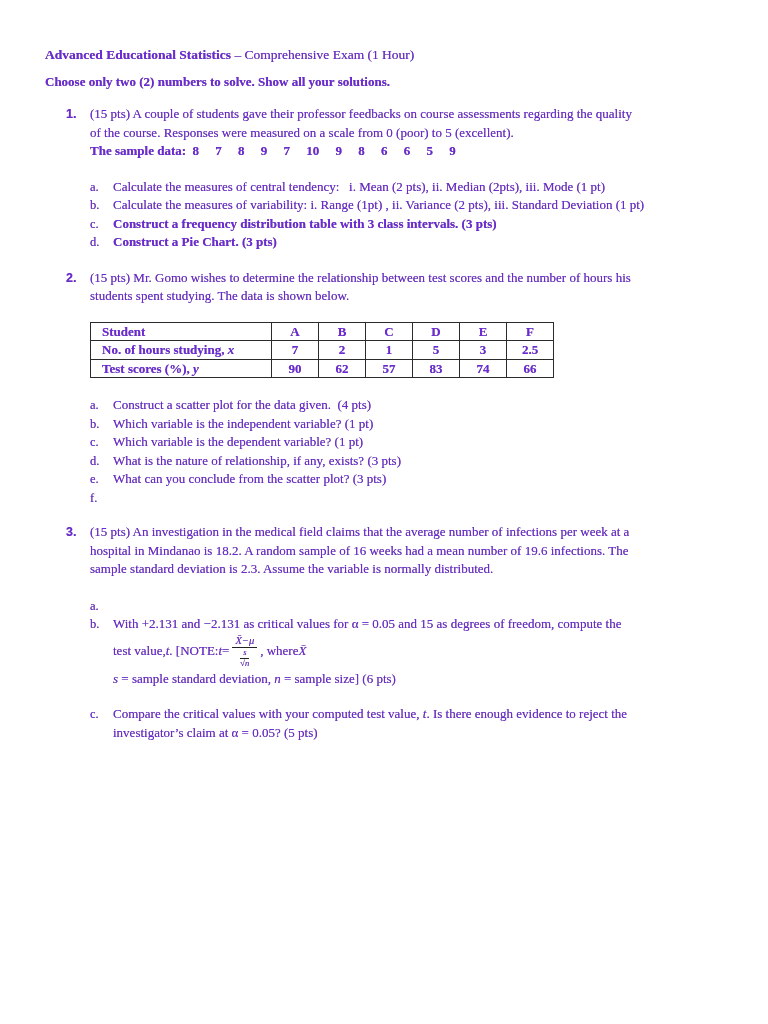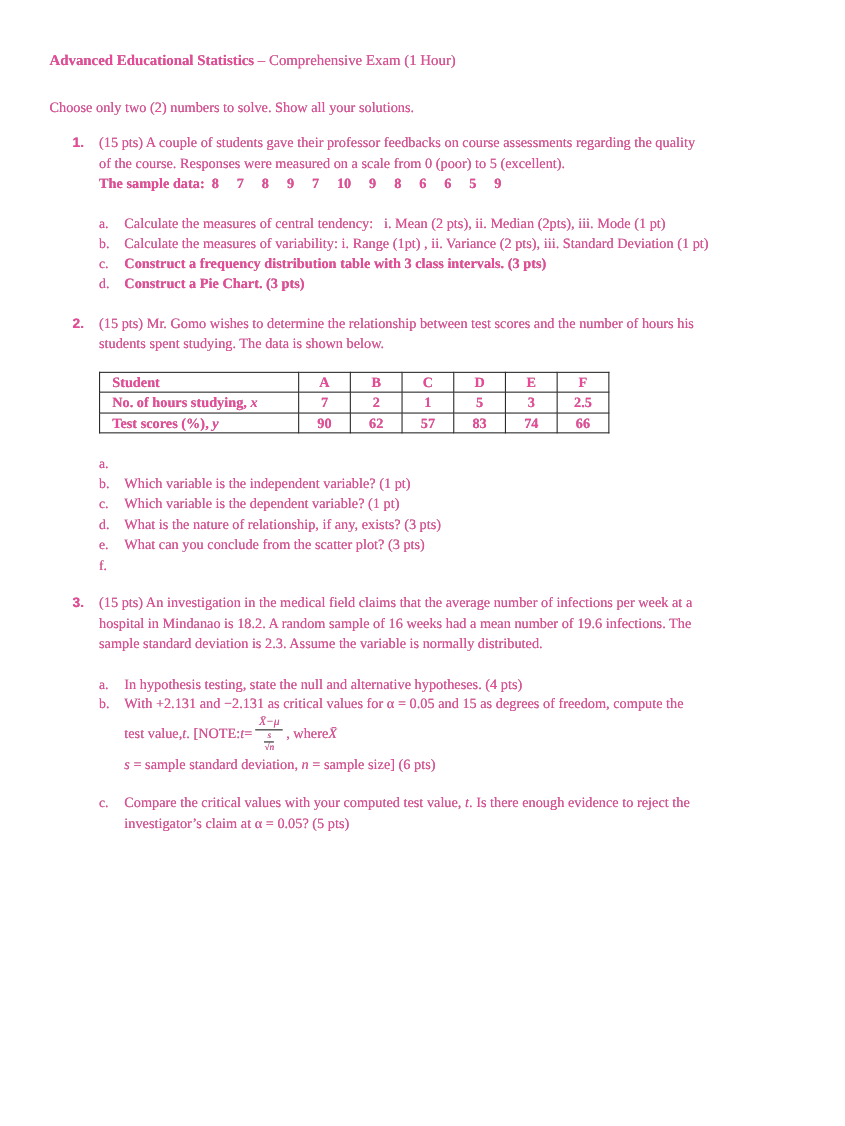--- a/index.html
+++ b/index.html
@@ -11,26 +11,26 @@
     overflow: hidden;
   }
   .page {
     box-sizing: border-box;
     width: 768px;
     height: 1024px;
     padding: 46px 30px 0 45px;
     font-family: "Liberation Serif", serif;
     font-size: 13px;
     line-height: 18.5px;
-    color: #ec4899;
+    color: #6d28d9;
     text-shadow: 0 0 0.6px rgba(25,25,25,0.55);
   }
   .title-line { font-size: 13.5px; white-space: nowrap; }
   .title-bold { font-weight: 700; }
-  .instruction { margin-top: 24px; white-space: nowrap; }
+  .instruction { margin-top: 8px; white-space: nowrap; font-weight: bold; }
 
   .question { display: flex; }
   .q1 { margin-top: 14px; }
   .q2 { margin-top: 17px; }
   .q3 { margin-top: 16px; }
   .qnum {
     font-family: "Liberation Sans", sans-serif;
     font-weight: 700;
     font-size: 12.5px;
     width: 24px;
@@ -179,20 +179,21 @@
             <td class="val">83</td>
             <td class="val">74</td>
             <td class="val">66</td>
           </tr>
         </tbody>
       </table>
 
       <div class="sublist" style="margin-top:18px">
         <div class="subitem">
           <div class="sletter">a.</div>
+          <div class="stext">Construct a scatter plot for the data given. (4 pts)</div>
         </div>
         <div class="subitem">
           <div class="sletter">b.</div>
           <div class="stext">Which variable is the independent variable? (1 pt)</div>
         </div>
         <div class="subitem">
           <div class="sletter">c.</div>
           <div class="stext">Which variable is the dependent variable? (1 pt)</div>
         </div>
         <div class="subitem">
@@ -216,21 +217,20 @@
     <div class="qnum">3.</div>
     <div class="qbody">
       <div class="qline">(15 pts) An investigation in the medical field claims that the average number of infections per week at a</div>
       <div class="qline">hospital in Mindanao is 18.2. A random sample of 16 weeks had a mean number of 19.6 infections. The</div>
       <div class="qline">sample standard deviation is 2.3. Assume the variable is normally distributed.</div>
 
       <div class="sublist" style="margin-top:18px">
 
         <div class="subitem">
           <div class="sletter">a.</div>
-          <div class="stext">In hypothesis testing, state the null and alternative hypotheses. (4 pts)</div>
         </div>
 
         <div class="subitem">
           <div class="sletter">b.</div>
           <div>
             <div class="stext">With +2.131 and −2.131 as critical values for α = 0.05 and 15 as degrees of freedom, compute the</div>
             <div class="formula-line">
                 <span>test value, </span>
                 <span class="ital">t</span>
                 <span>. [NOTE: </span>

